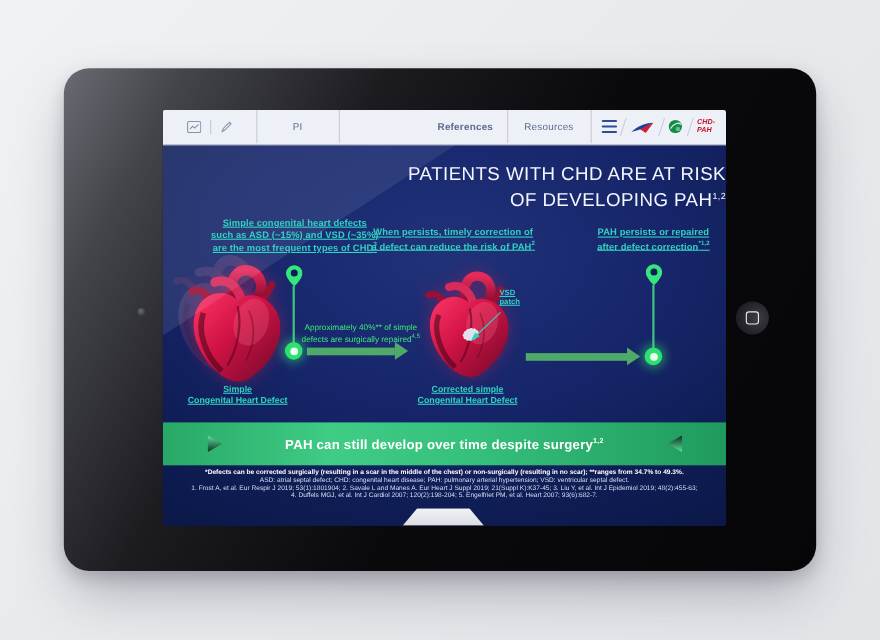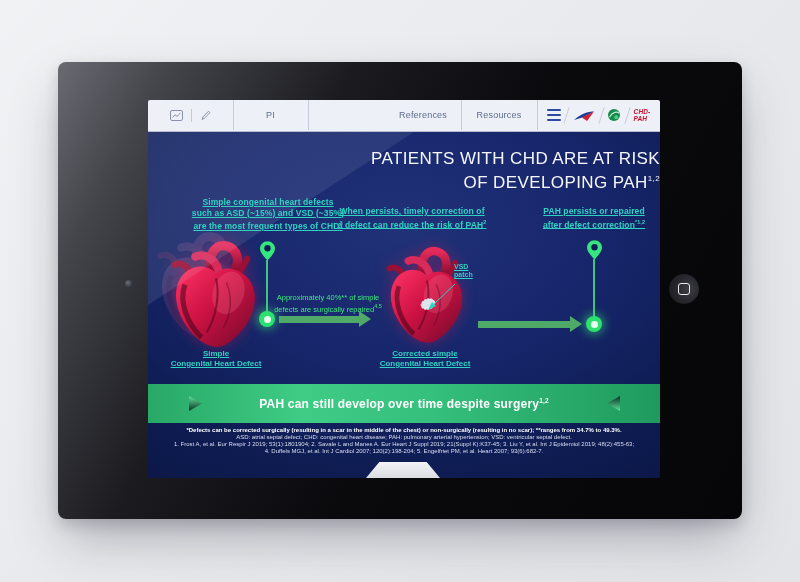--- a/index.html
+++ b/index.html
@@ -7,21 +7,21 @@
     width:800px;height:582px;
     background:linear-gradient(135deg,#f1f2f4 0%,#e9eaed 45%,#e3e4e8 100%);
     font-family:"Liberation Sans",sans-serif;
     overflow:hidden;
   }
   .stage{position:relative;width:800px;height:582px;}
 
   
   .tablet{
     position:absolute;left:58px;top:62px;width:684px;height:457px;
-    border-radius:8px;
+    border-radius:23px;
     background:linear-gradient(118deg,#6a6b72 0%,#44454b 12%,#1b1b20 32%,#0a0a0d 55%,#060608 100%);
     box-shadow:0 24px 48px -8px rgba(45,50,65,.35),0 6px 14px rgba(45,50,65,.18);
   }
   .home-btn{
     position:absolute;left:611px;top:212px;width:30px;height:30px;border-radius:50%;
     background:radial-gradient(circle at 65% 50%,#3d3d44 0%,#232329 60%,#1a1a1f 100%);
   }
   .home-btn .square{
     position:absolute;left:8.5px;top:8.5px;width:10px;height:10px;
     border:1.6px solid #e9e9ee;border-radius:3px;
@@ -162,21 +162,21 @@
           <svg width="13" height="11" viewBox="0 0 13 11">
             <rect x="0.5" y="0.5" width="12" height="10" rx="1.5" fill="none" stroke="#8a93ab" stroke-width="1"></rect>
             <polyline points="2.5,7.5 5,4.8 7,6.4 10.5,3" fill="none" stroke="#8a93ab" stroke-width="1"></polyline>
           </svg>
           <div class="icon-divider"></div>
           <svg width="12" height="12" viewBox="0 0 12 12">
             <path d="M2 10.5 L3 7.8 L8.6 2.2 L10 3.6 L4.4 9.2 Z" fill="none" stroke="#8a93ab" stroke-width="1"></path>
           </svg>
         </div>
         <div class="nav-seg" style="left:85px;width:75px;">PI</div>
-        <div class="nav-seg" style="left:237px;width:76px;">References</div>
+        <div class="nav-seg" style="left:237px;width:76px;font-weight:bold;">References</div>
         <div class="nav-seg" style="left:313px;width:76px;">Resources</div>
         <div class="nav-seg nav-right" style="left:389px;width:123px;">
           <div class="burger">
               <div></div>
               <div></div>
               <div></div>
             </div>
           <div class="slash"></div>
           <svg width="22" height="13" viewBox="0 0 22 13">
             <path d="M1 11 C7 5 15 2.5 21 2.5 L11 8 Z" fill="#1d3f9c"></path>

